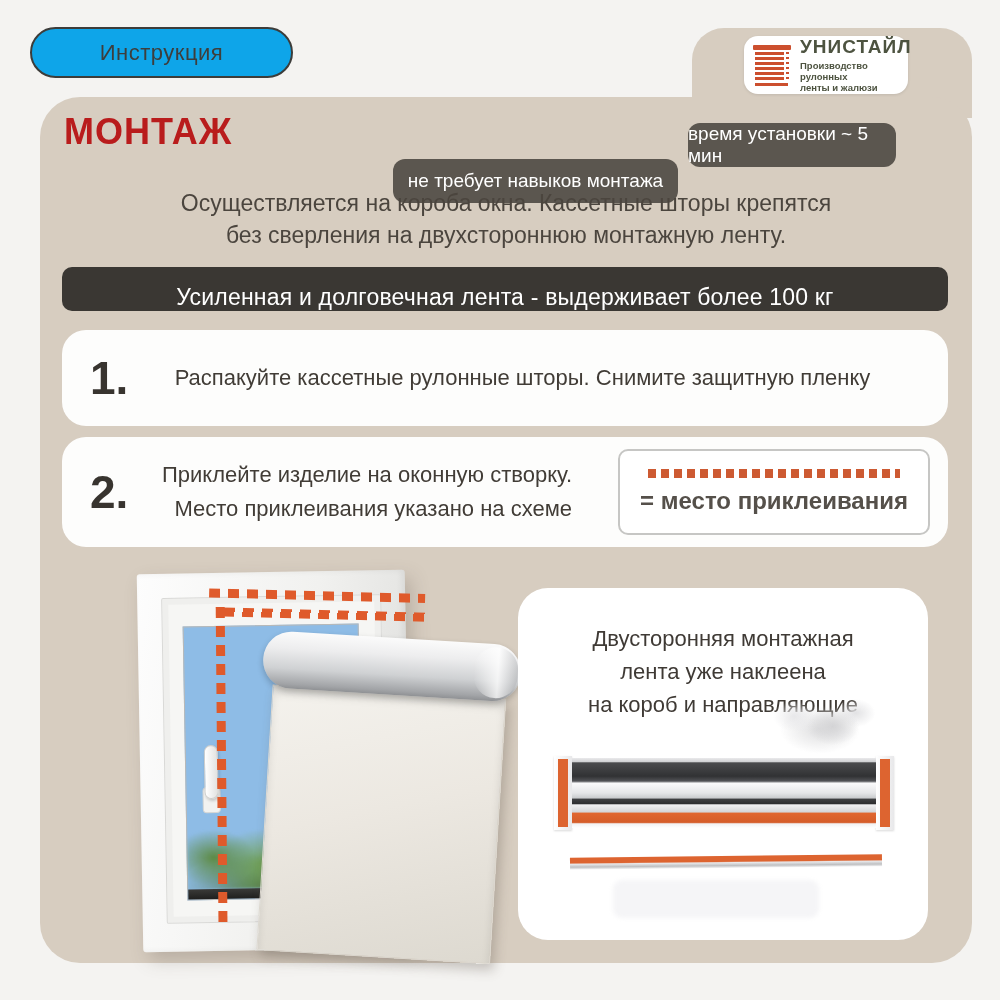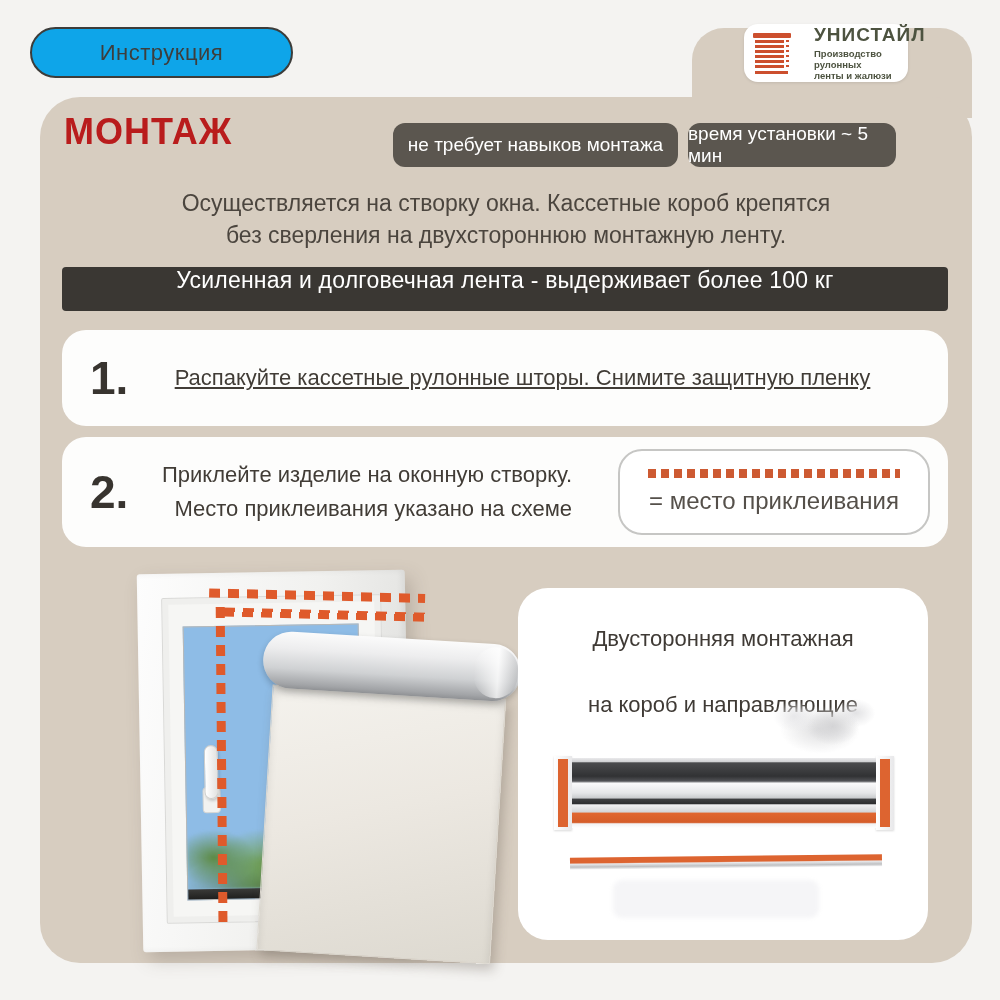--- a/index.html
+++ b/index.html
@@ -11,23 +11,23 @@
     position:absolute; left:30px; top:27px; width:263px; height:51px;
     border:2.5px solid #3c3c3a; border-radius:28px; background:#0ea5e9;
     display:flex; align-items:center; justify-content:center;
     font-size:22px; color:#3e3e3c; letter-spacing:.5px;
   }
   .logo-tab {
     position:absolute; left:692px; top:28px; width:280px; height:90px;
     background:#d7cdc0; border-radius:32px 32px 0 0;
   }
   .logo-box {
-    position:absolute; left:744px; top:24px; width:164px; height:58px;
+    position:absolute; left:744px; top:36px; width:164px; height:58px;
     background:#ffffff; border-radius:14px; box-shadow:0 1px 3px rgba(0,0,0,.10);
-    display:flex; align-items:center; padding:0 8px 0 9px; gap:23px;
+    display:flex; align-items:center; padding:0 8px 0 9px; gap:9px;
   }
   .logo-icon { position:relative; width:38px; height:42px; flex:0 0 auto; }
   .logo-icon .cornice { position:absolute; left:0; top:1px; width:38px; height:5px; background:#cc4f2e; border-radius:1px; }
   .logo-icon .slats {
     position:absolute; left:2px; top:8px; width:29px; height:30px;
     background:repeating-linear-gradient(180deg,#cc4f2e 0 3px, transparent 3px 5px);
   }
   .logo-icon .cord {
     position:absolute; right:2px; top:8px; width:3px; height:30px;
     background:repeating-linear-gradient(180deg,#cc4f2e 0 2px, transparent 2px 5px);
@@ -43,50 +43,50 @@
     background:#d7cdc0; border-radius:40px;
   }
   .main-title {
     position:absolute; left:24px; top:14px;
     font-size:36px; font-weight:800; color:#b91c1c; letter-spacing:1px;
   }
   .badge {
     position:absolute; top:26px; height:44px; background:#5b564f; border-radius:12px;
     color:#ffffff; font-size:19px; display:flex; align-items:center; justify-content:center;
   }
-  .badge-1 { left:353px; width:285px; }
+  .badge-1 { left:353px; width:285px;margin-top:36px; }
   .badge-2 { left:648px; width:208px; }
   .intro {
     position:absolute; left:0; top:90px; width:100%;
     text-align:center; font-size:23px; color:#4b453e; line-height:1.4;
   }
   .highlight-bar {
     position:absolute; left:22px; top:170px; width:886px; height:44px;
-    background:#3a3733; border-radius:4px; color:#fff; font-size:23px;
-    display:flex; align-items:flex-start; justify-content:center; letter-spacing:.2px;
+    background:#3a3733; border-radius:10px; color:#fff; font-size:23px;
+    display:flex; align-items:flex-end; justify-content:center; letter-spacing:.2px;
   }
 
   .step-card {
     position:absolute; left:22px; width:886px; background:#fdfdfc; border-radius:24px;
     display:flex; align-items:center;
   }
   .step-1 { top:233px; height:96px; }
   .step-2 { top:340px; height:110px; }
   .step-num {
     position:absolute; left:28px; top:50%; transform:translateY(-50%);
     font-size:46px; font-weight:bold; color:#38342f;
   }
   .step-text { font-size:22px; color:#413c36; line-height:1.55; text-align:center; }
-  .step-1 .step-text { width:100%; padding:0 50px 0 85px;text-decoration:underline; }
+  .step-1 .step-text { width:100%; padding:0 50px 0 85px; }
   .step-2 .step-text { position:absolute; left:80px; width:430px; top:50%; transform:translateY(-50%);text-align:right; }
 
   .legend-box {
     position:absolute; right:18px; top:12px; width:312px; height:86px;
-    background:#ffffff; border:2px solid #c6c6c4; border-radius:24px;
-    display:flex; flex-direction:column; align-items:center; justify-content:center; gap:9px;
+    background:#ffffff; border:2px solid #c6c6c4; border-radius:10px;
+    display:flex; flex-direction:column; align-items:center; justify-content:center; gap:9px;font-weight:bold;
   }
   .legend-dashes {
     width:252px; height:9px;
     background:repeating-linear-gradient(90deg,#cd5a32 0 8px, transparent 8px 13px);
   }
   .legend-label { font-size:24px; color:#55504a; }
 
   
   .window-wrap { position:absolute; left:65px; top:471px; width:420px; height:392px; }
   .win-outer {
@@ -224,21 +224,21 @@
     <div class="main-title">МОНТАЖ</div>
 
     <div class="badge badge-1">
       <span>не требует навыков монтажа</span>
     </div>
     <div class="badge badge-2">
       <span>время установки ~ 5 мин</span>
     </div>
 
     <div class="intro">
-      <span>Осуществляется на створку окна. Кассетные короб крепятся</span><br>
+      <span>Осуществляется на короба окна. Кассетные шторы крепятся</span><br>
       <span>без сверления на двухстороннюю монтажную ленту.</span>
     </div>
 
     <div class="highlight-bar">
       <span>Усиленная и долговечная лента - выдерживает более 100 кг</span>
     </div>
 
     <div class="step-card step-1">
       <div class="step-num">1.</div>
       <div class="step-text">
@@ -273,21 +273,21 @@
       </div>
       <div class="blind">
         <div class="blind-fabric"></div>
         <div class="blind-cassette"></div>
       </div>
     </div>
 
     <div class="note-card">
       <div class="note-text">
         <span>Двусторонняя монтажная</span><br>
-        <br>
+        <span>лента уже наклеена</span><br>
         <span>на короб и направляющие</span>
       </div>
       <div class="film"></div>
       <div class="cassette-rear">
         <div class="cr-endcap left">
           <div class="cr-tape-v"></div>
         </div>
         <div class="cr-endcap right">
           <div class="cr-tape-v"></div>
         </div>

